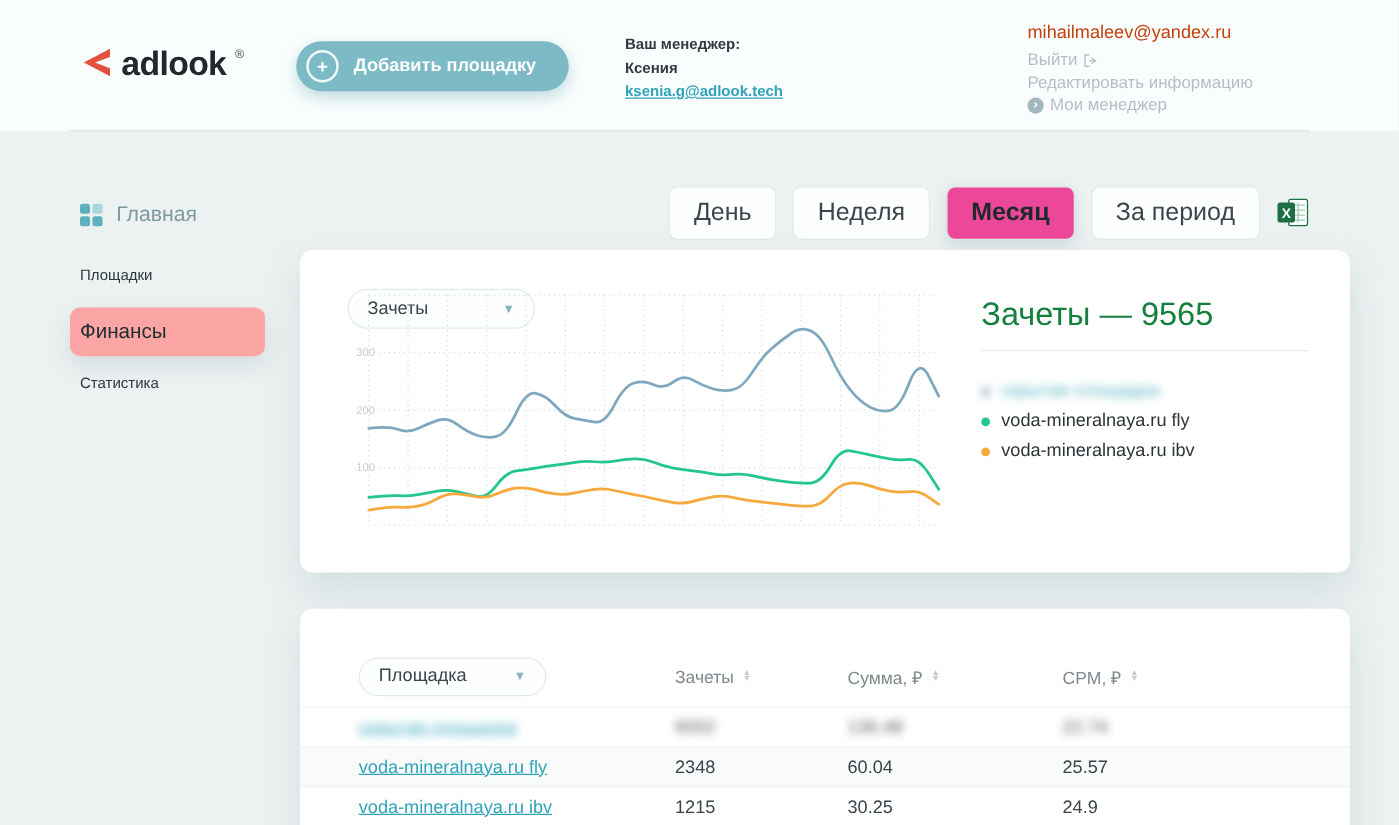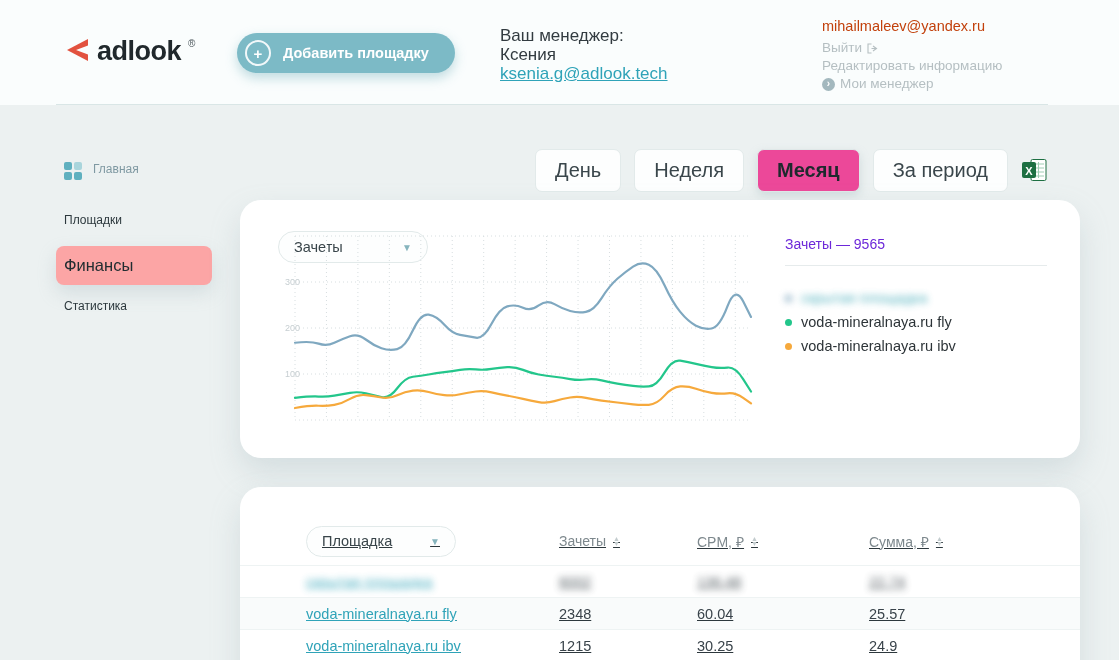--- a/index.html
+++ b/index.html
@@ -20,77 +20,77 @@
     position:absolute; left:237px; top:33px; height:40px; padding:0 26px 0 8px;
     display:flex; align-items:center; gap:12px; border:none; cursor:pointer;
     background:#7cbac6; border-radius:21px; color:#fff; font-weight:bold; font-size:14.5px;
     font-family:"Liberation Sans", sans-serif;
     box-shadow:0 5px 12px rgba(120,180,190,.45);
   }
   .add-btn-circle {
     width:26px; height:26px; border:2px solid rgba(255,255,255,.9); border-radius:50%;
     display:grid; place-items:center; font-size:15px; font-weight:bold; line-height:1;
   }
-  .manager { position:absolute; left:500px; top:26px; font-size:17px; line-height:19px; color:#323b40; }
+  .manager { position:absolute; left:500px; top:26px; font-size:12px; line-height:19px; color:#323b40;font-weight:bold; }
   .manager a { color:#2fa3b8; }
   .account { position:absolute; left:822px; top:18px; font-size:14.5px; }
   .account-email { color:#c2410c; margin-bottom:5px; }
   .muted-line { color:#b5bfc2; font-size:13.5px; line-height:18px; display:flex; align-items:center; gap:5px; cursor:pointer; }
   .pay-ic {
     width:13px; height:13px; border-radius:50%; background:#a3b8be; color:#fff;
     display:inline-grid; place-items:center; font-size:10px; line-height:1; font-weight:bold;
   }
   
-  .home { position:absolute; left:64px; top:162px; display:flex; align-items:flex-start; gap:11px;
-          font-size:12px; color:#7f99a2; cursor:pointer; }
+  .home { position:absolute; left:64px; top:162px; display:flex; align-items:center; gap:11px;
+          font-size:17px; color:#7f99a2; cursor:pointer; }
   .home-icon { width:18px; height:18px; display:grid; grid-template-columns:8px 8px; grid-gap:2px; }
   .home-icon span { width:8px; height:8px; border-radius:2px; background:#5fb0bf; }
   .home-icon span:nth-child(2){ background:#a9d5dc; }
   .nav-item { position:absolute; left:64px; font-size:12px; color:#2c383d; cursor:pointer; }
   .nav-active {
     position:absolute; left:56px; top:246px; width:156px; height:39px;
     background:#fca5a5; border-radius:8px; box-shadow:0 8px 18px rgba(158,180,186,.30);
     display:flex; align-items:center; padding-left:8px; font-size:16.5px; color:#222d31; cursor:pointer;
   }
   
   .tabs { position:absolute; top:149px; right:71px; display:flex; align-items:center; gap:13px; }
   .tab {
     padding:9px 19px; background:#fdfefe; border:1px solid #e2eaea; border-radius:7px;
     font-size:20px; color:#3a464b; cursor:pointer; font-family:"Liberation Sans", sans-serif;
   }
   .tab.active { background:#ec4899; border-color:#dfe8e8; color:#1e292d; font-weight:bold;
     box-shadow:0 4px 10px rgba(158,180,186,.35); }
   .excel-btn { width:27px; height:27px; cursor:pointer; display:grid; place-items:center; }
   
-  .card { position:absolute; left:240px; width:840px; background:#fff; border-radius:21px;
-          box-shadow:0 14px 30px rgba(151,173,178,.28);text-decoration:underline; }
+  .card { position:absolute; left:240px; width:840px; background:#fff; border-radius:10px;
+          box-shadow:0 14px 30px rgba(151,173,178,.28); }
   .chart-card { top:200px; height:258px; }
   .table-card { top:487px; height:250px; }
   .dropdown {
     position:absolute; height:32px; background:#fdfefe; border:1px solid #e2eaea; border-radius:17px;
     display:flex; align-items:center; justify-content:space-between; padding:0 15px;
     font-size:14.5px; color:#39454a; cursor:pointer; width:150px;
   }
   .chev { color:#86b4bd; font-size:10px; }
   .metric-dd { left:38px; top:31px; }
   .site-dd { position:relative; width:150px; height:31px; background:#fdfefe; border:1px solid #e2eaea;
     border-radius:17px; display:flex; align-items:center; justify-content:space-between; padding:0 15px;
     font-size:14.5px; color:#39454a; cursor:pointer; }
   #chart { position:absolute; left:45px; top:28px; }
   .chart-right { position:absolute; left:545px; top:36px; width:262px; }
-  .chart-title { font-size:14px; color:#6d28d9; }
+  .chart-title { font-size:26px; color:#15803d; }
   .title-rule { margin-top:13px; height:1px; background:#e6ebec; }
   .legend { margin-top:20px; }
   .legend-item { display:flex; align-items:center; gap:9px; height:24px; font-size:14.5px; color:#2d3438; }
   .dot { width:7px; height:7px; border-radius:50%; flex:0 0 auto; }
   .blur { filter:blur(3.5px); opacity:.85; }
   .redacted-text { color:#3aa7b5; }
   
   .trow { display:grid; grid-template-columns:253px 138px 172px 1fr; align-items:center;
-          padding:0 40px 0 66px; }
+          padding:0 40px 0 47px; }
   .thead { height:48px; margin-top:30px; }
   .th { font-size:14px; color:#7d888d; display:flex; align-items:center; gap:7px; }
   .sort { display:inline-flex; flex-direction:column; line-height:5.5px; font-size:7px; color:#c3ccce; cursor:pointer; }
   .drow { height:32px; border-top:1px solid #eef3f3; font-size:14.5px; color:#39434a; }
   .drow:nth-child(3) { background:#f9fbfb; }
   .site-link { color:#2fa3b8; text-decoration:underline; font-size:14.5px; }
   a { color:#2fa3b8; }
   .ticklab { font-size:9px; fill:#c6ced1; }
 </style>
 </head>
@@ -228,33 +228,33 @@
       <span class="chev">▼</span>
     </div>
     <div class="th">
       <span>Зачеты</span>
       <span class="sort">
           <span>▲</span>
           <span>▼</span>
         </span>
     </div>
     <div class="th">
+      <span>Сумма, ₽</span>
+      <span class="sort">
+          <span>▲</span>
+          <span>▼</span>
+        </span>
+    </div>
+    <div class="th">
       <span>CPM, ₽</span>
       <span class="sort">
           <span>▲</span>
           <span>▼</span>
         </span>
     </div>
-    <div class="th">
-      <span>Сумма, ₽</span>
-      <span class="sort">
-          <span>▲</span>
-          <span>▼</span>
-        </span>
-    </div>
   </div>
 
   <div class="trow drow">
     <a href="#" class="site-link blur">скрытая площадка</a>
     <div class="blur">6002</div>
     <div class="blur">136.48</div>
     <div class="blur">22.74</div>
   </div>
 
   <div class="trow drow">

